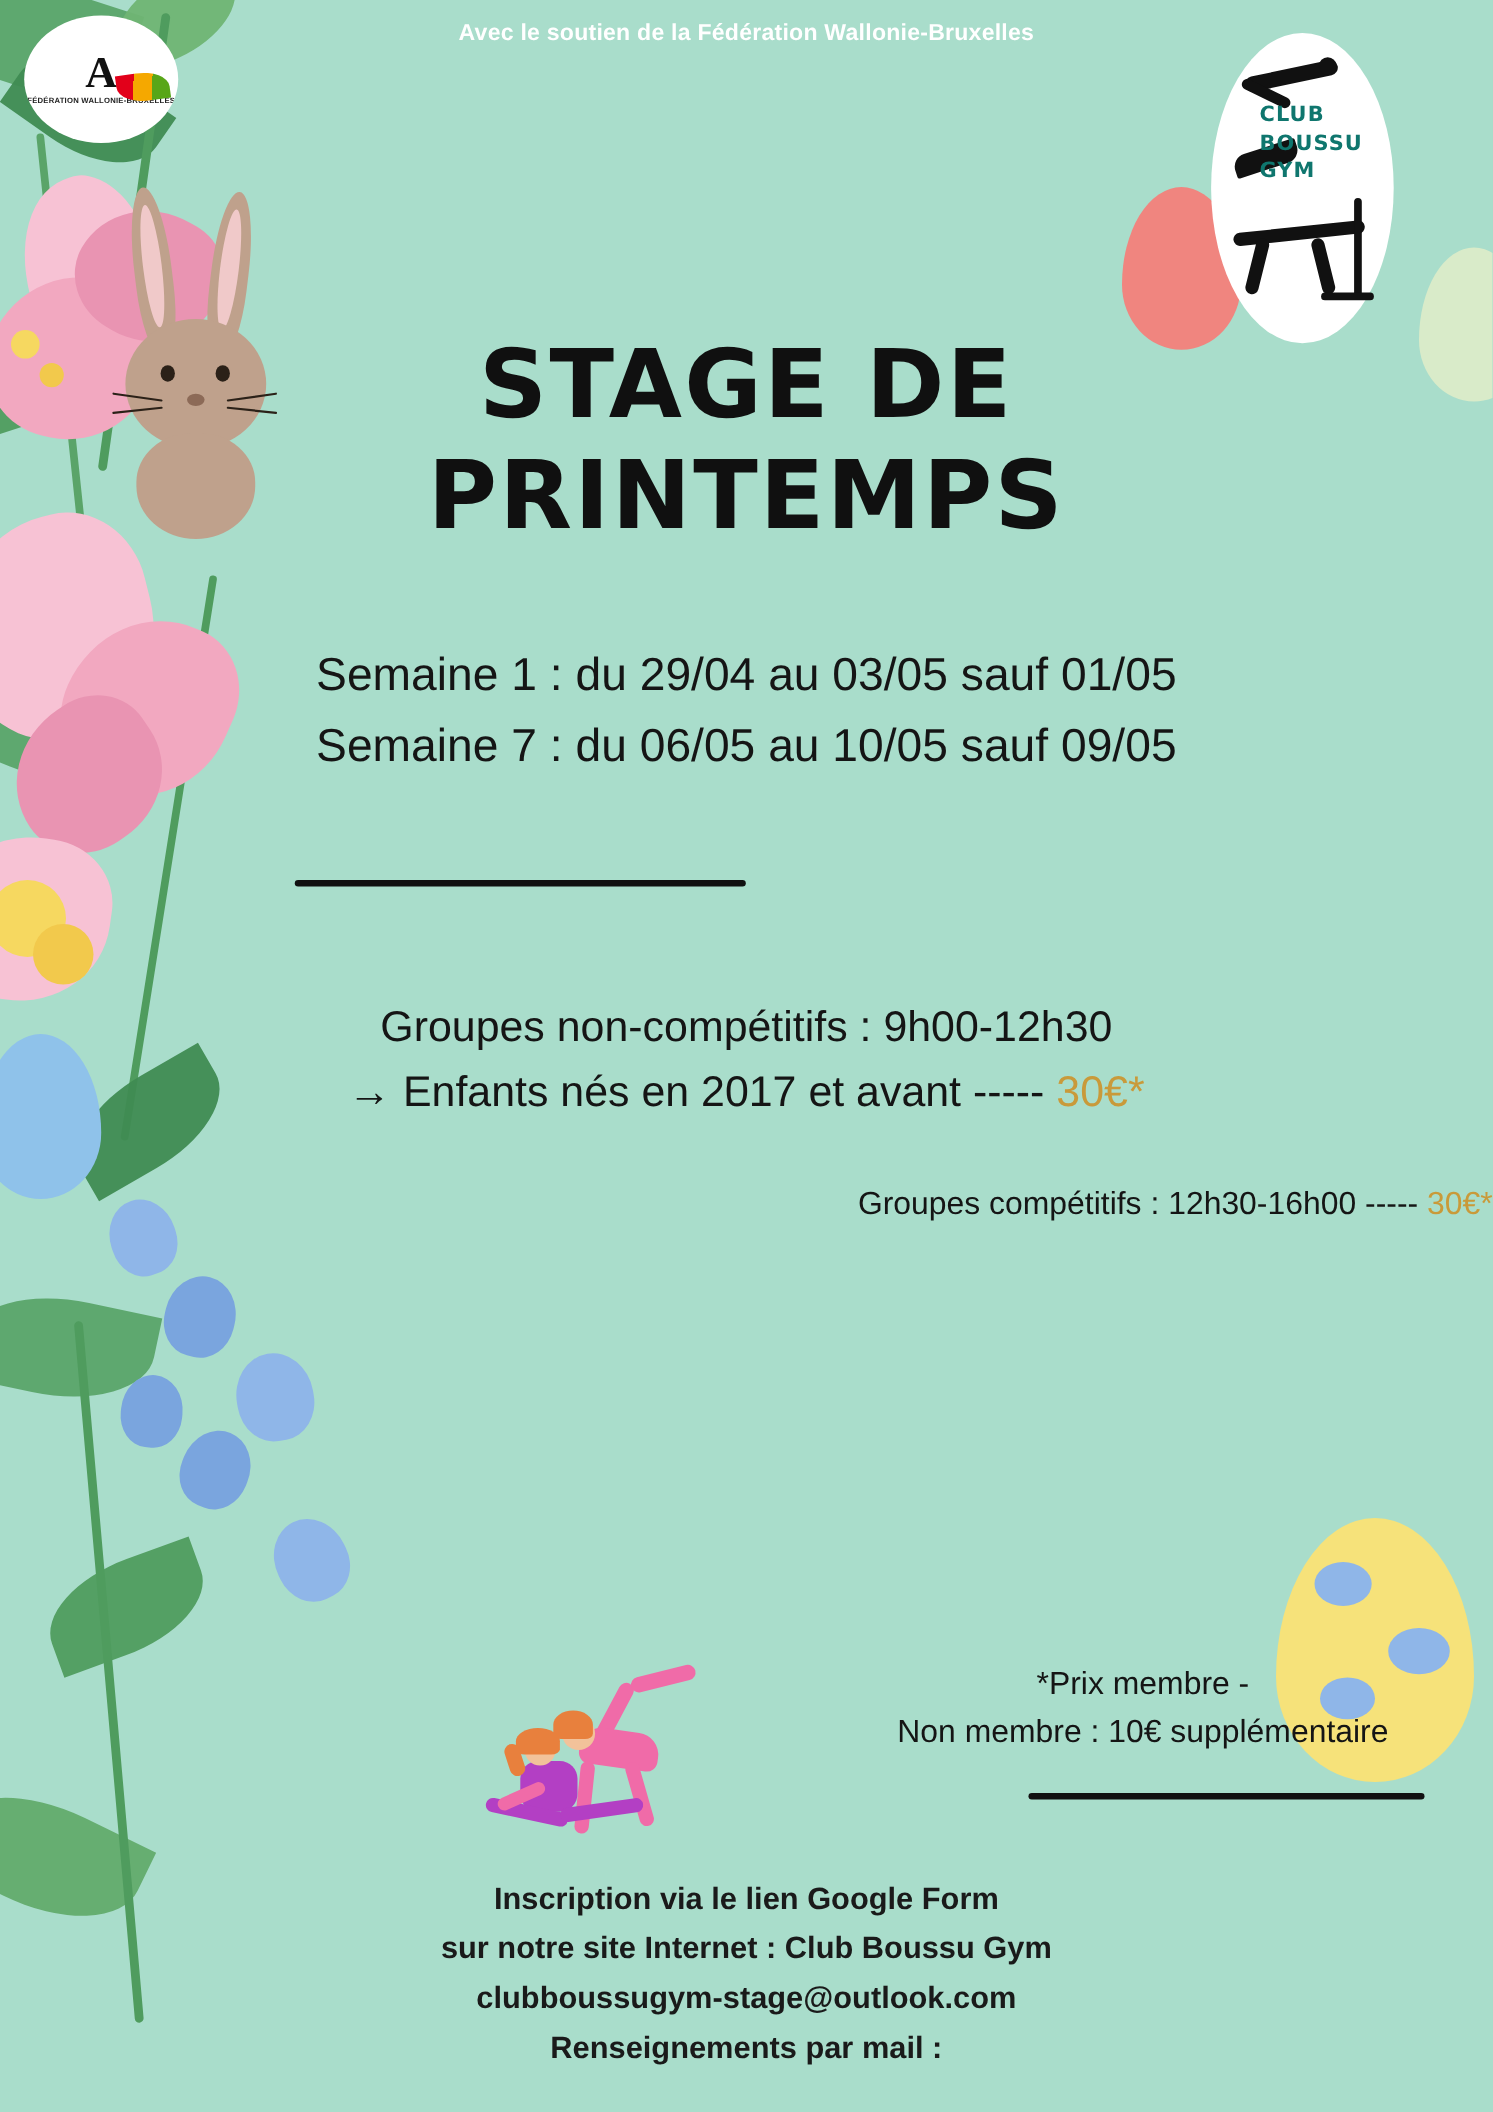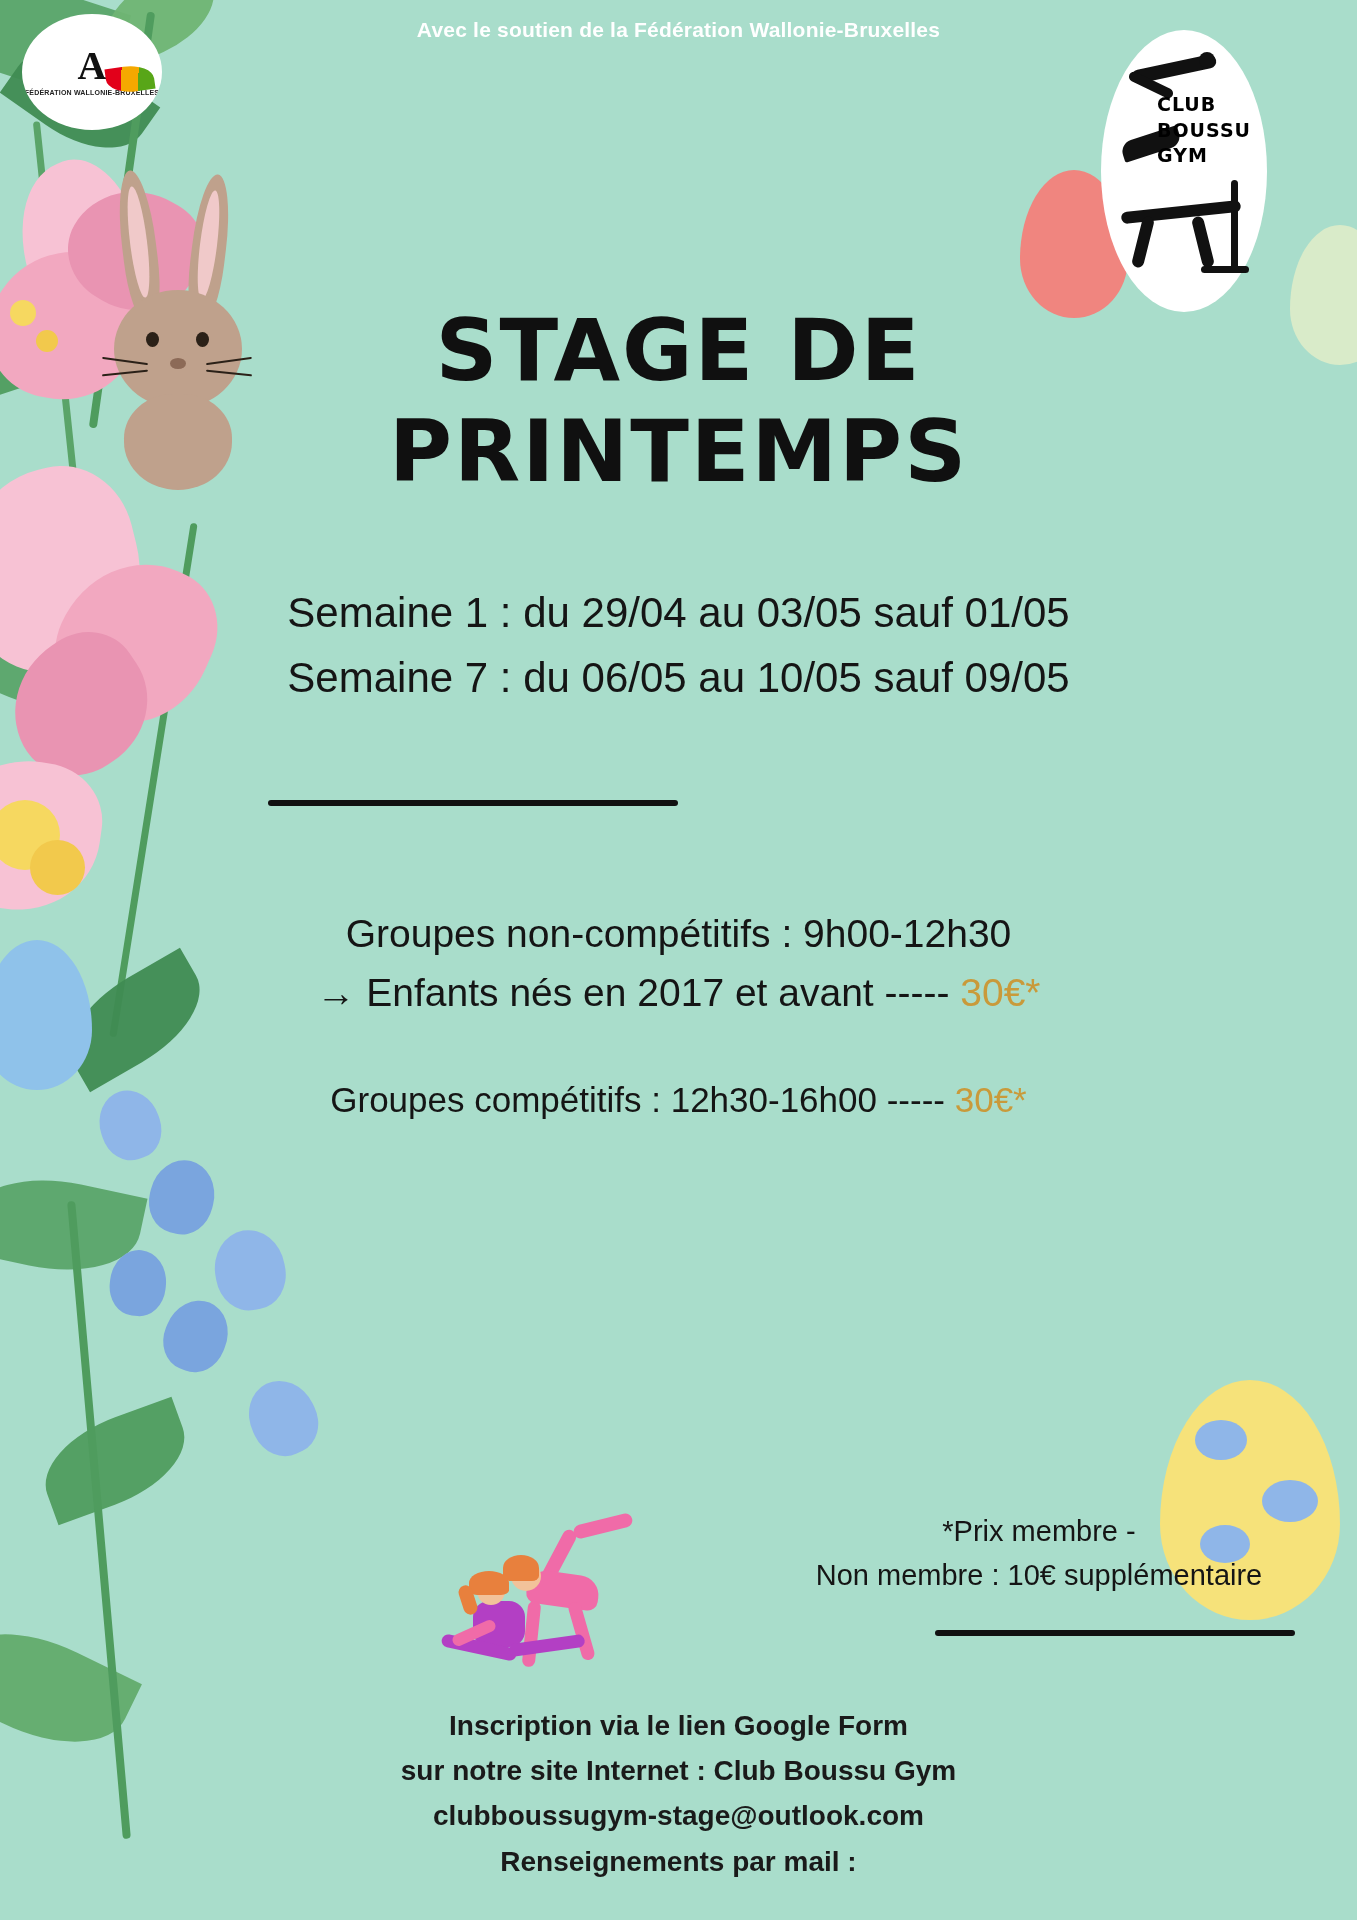--- a/index.html
+++ b/index.html
@@ -126,28 +126,28 @@
     width: 166px;
     height: 282px;
     background: #ffffff;
     border-radius: 50%;
     display: flex;
     align-items: center;
     justify-content: center;
   }
   .club-logo .club-text {
     position: absolute;
-    right: 16px;
+    right: 28px;
     top: 62px;
     text-align: left;
     font-family: "DejaVu Sans", sans-serif;
     font-weight: bold;
     font-size: 19px;
     line-height: 1.35;
-    color: #000000;
+    color: #0f766e;
     letter-spacing: 1px;
   }
   .club-logo .gymnast {
     position: absolute;
     background: #111;
   }
 
   
   .title {
     position: absolute;
@@ -201,22 +201,22 @@
   }
   .offer .head { display: block; }
   .offer .sub { display: block; }
   .price {
     color: #c99a3a;
     font-weight: 500;
   }
   .star { color: #c99a3a; }
 
   .offer-3 {
-    font-size: 35px;
-    text-align: center;
+    font-size: 29px;
+    text-align: right;
     color: #151515;
   }
 
   
   .price-note {
     position: absolute;
     top: 1510px;
     right: 38px;
     width: 560px;
     text-align: center;

